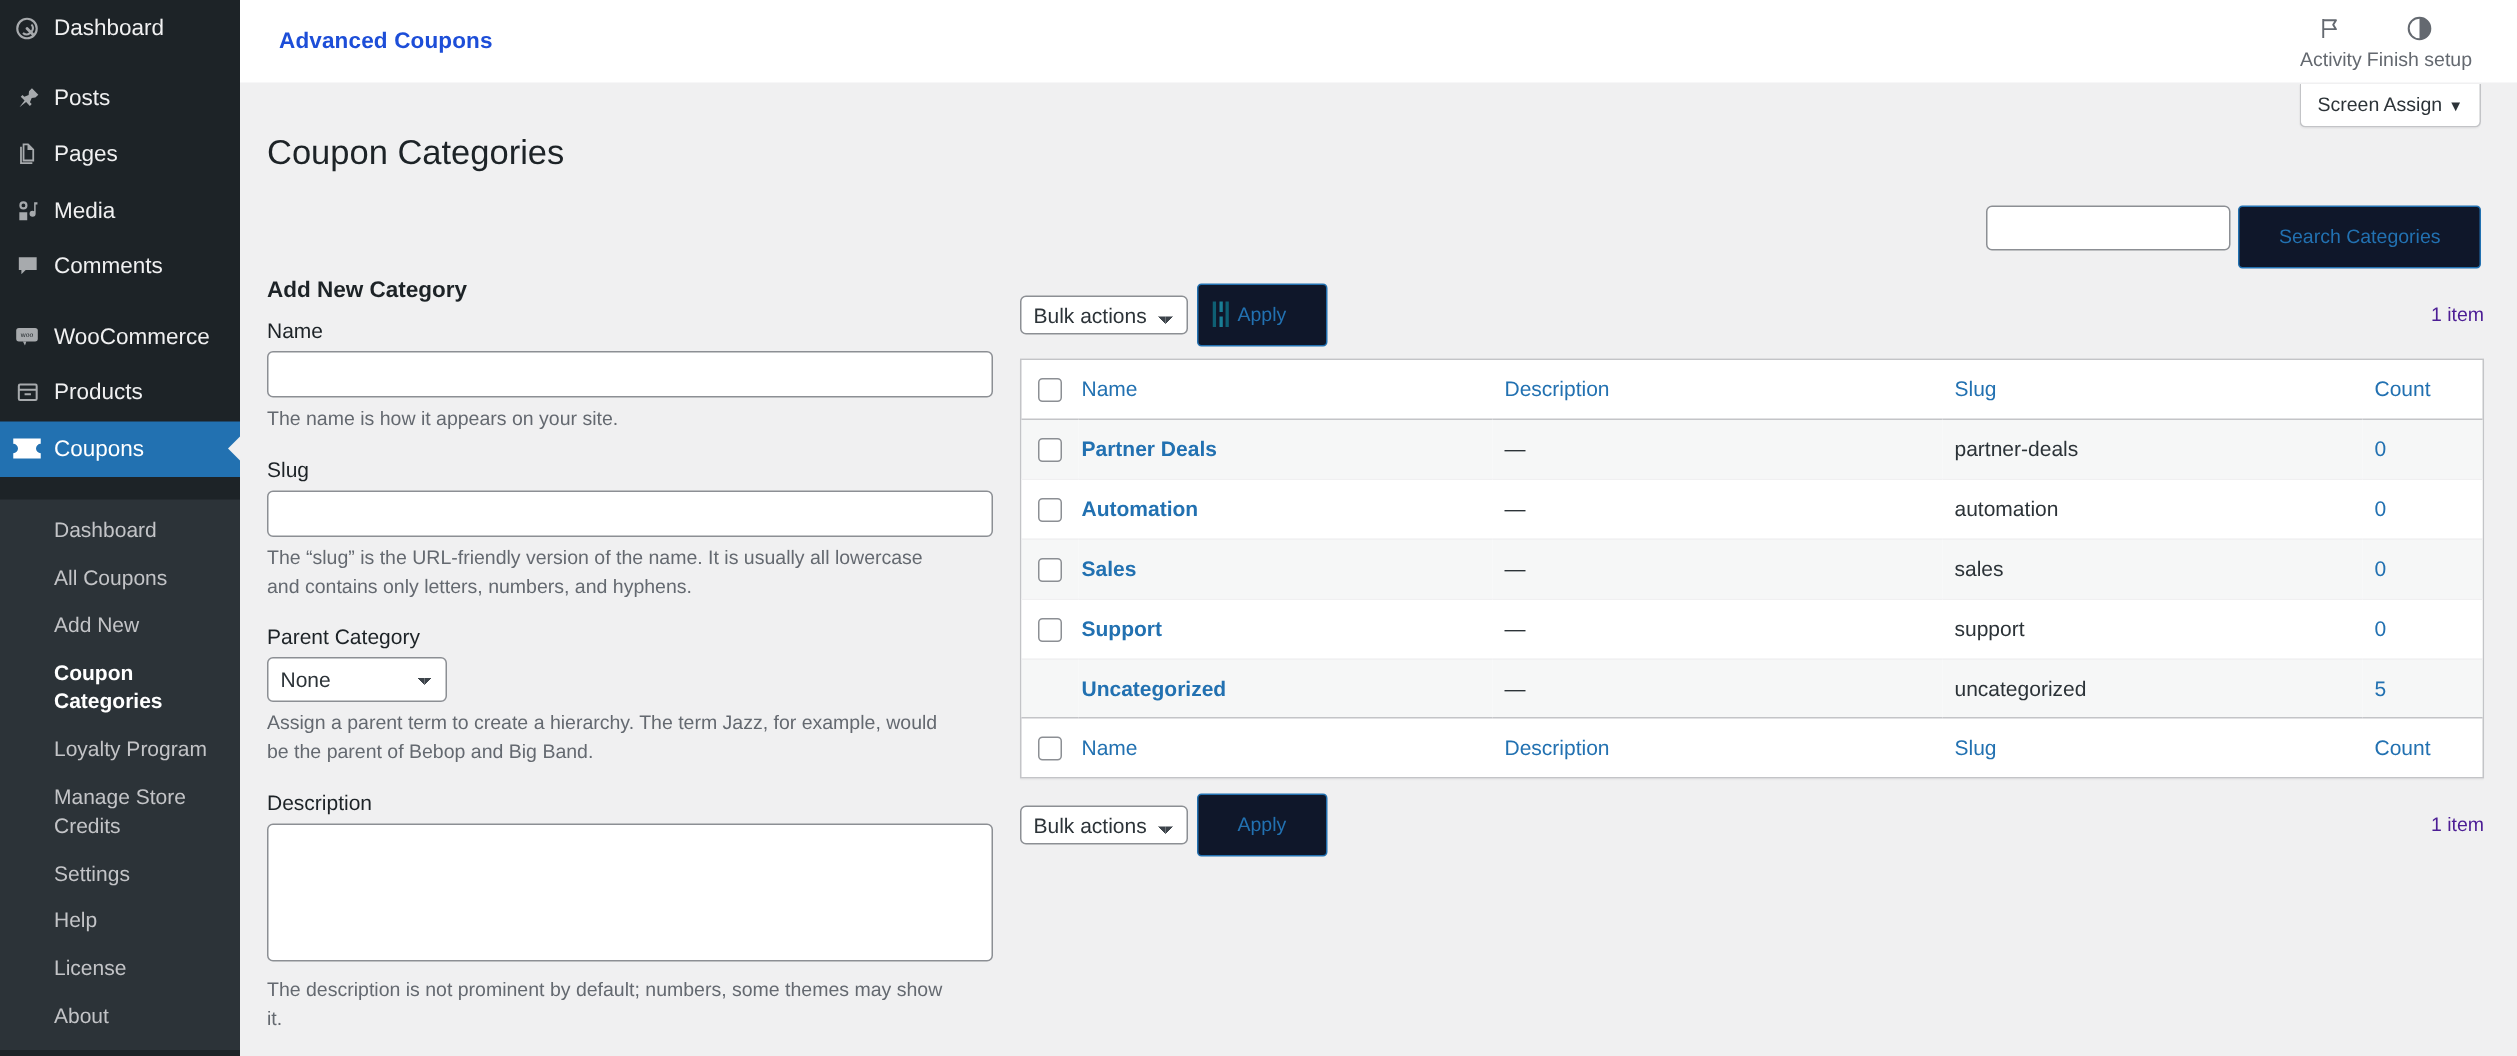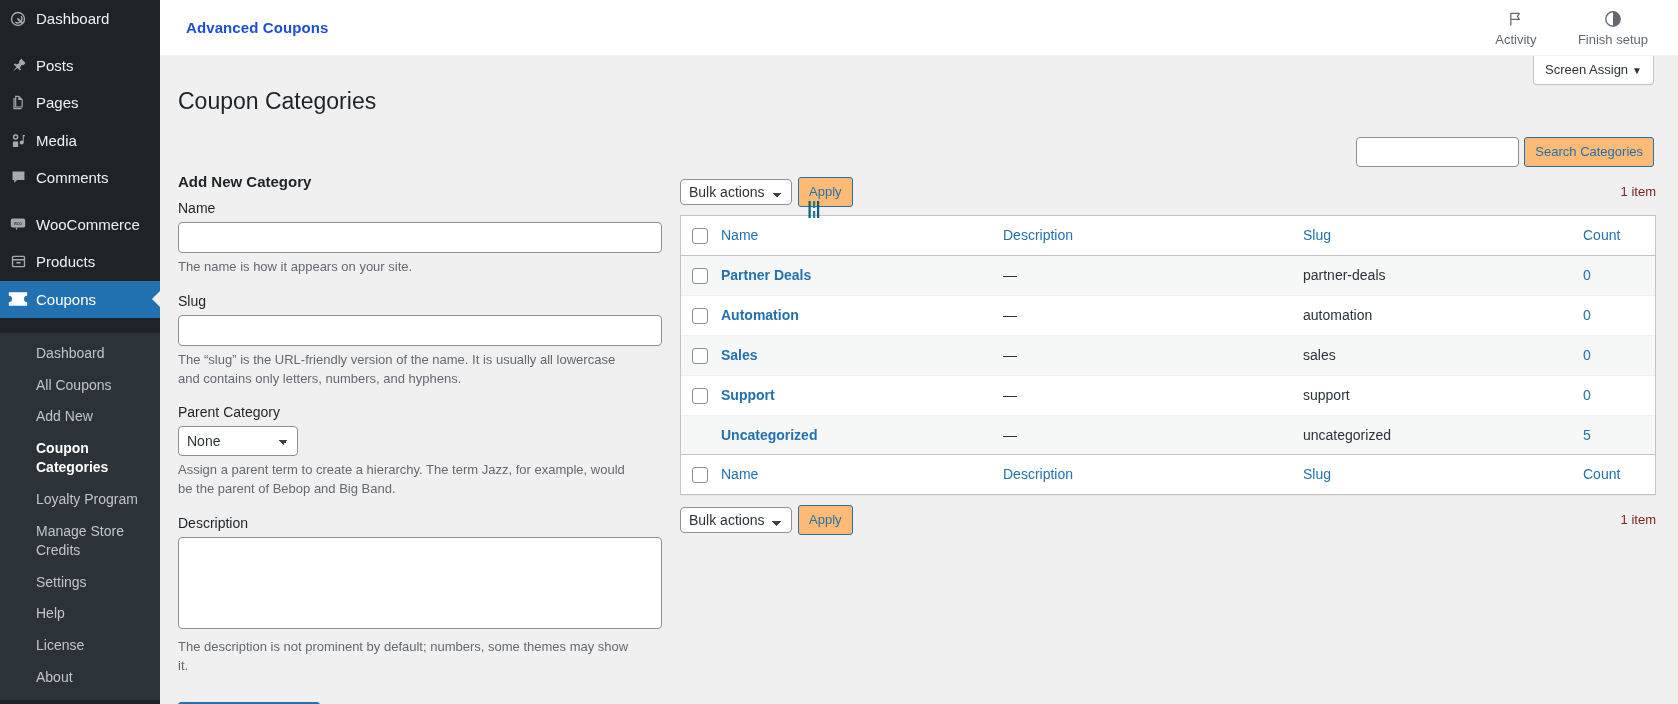--- a/index.html
+++ b/index.html
@@ -88,21 +88,20 @@
   .ab-title {
     font-size: 15px;
     font-weight: 700;
     color: #1d4ed8;
     letter-spacing: .1px;
   }
   .ab-right {
     margin-left: auto;
     display: flex;
     align-items: flex-start;
-    gap: 38px;
     padding-right: 6px;
   }
   .ab-item {
     display: flex;
     flex-direction: column;
     align-items: center;
     gap: 3px;
     color: #646970;
     font-size: 13px;
     cursor: pointer;
@@ -154,27 +153,27 @@
     height: 30px;
     border: 1px solid #8c8f94;
     border-radius: 4px;
     background: #fff;
     padding: 0 8px;
     font-size: 14px;
     color: #2c3338;
     outline: none;
   }
   .btn-secondary {
-    height: 30px;
-    background: #fdba74;
+    height: 42px;
+    background: #0f172a;
     border: 1px solid #2271b1;
     color: #2271b1;
     border-radius: 3px;
     font-size: 13px;
-    padding: 0 10px;
+    padding: 0 26px;
     cursor: pointer;
     font-family: "Liberation Sans", sans-serif;
     white-space: nowrap;
   }
 
   .col-wrap {
     display: flex;
     gap: 0;
     margin-top: 6px;
   }
@@ -271,21 +270,21 @@
   
   .tablenav {
     display: flex;
     align-items: center;
     gap: 6px;
     padding: 4px 0 8px 0;
   }
   .tablenav .count {
     margin-left: auto;
     font-size: 13px;
-    color: #7f1d1d;
+    color: #4c1d95;
   }
   .bulk-select {
     height: 26px;
     border: 1px solid #8c8f94;
     border-radius: 4px;
     background: #fff;
     font-size: 14px;
     color: #2c3338;
     padding: 0 26px 0 8px;
     appearance: none;

